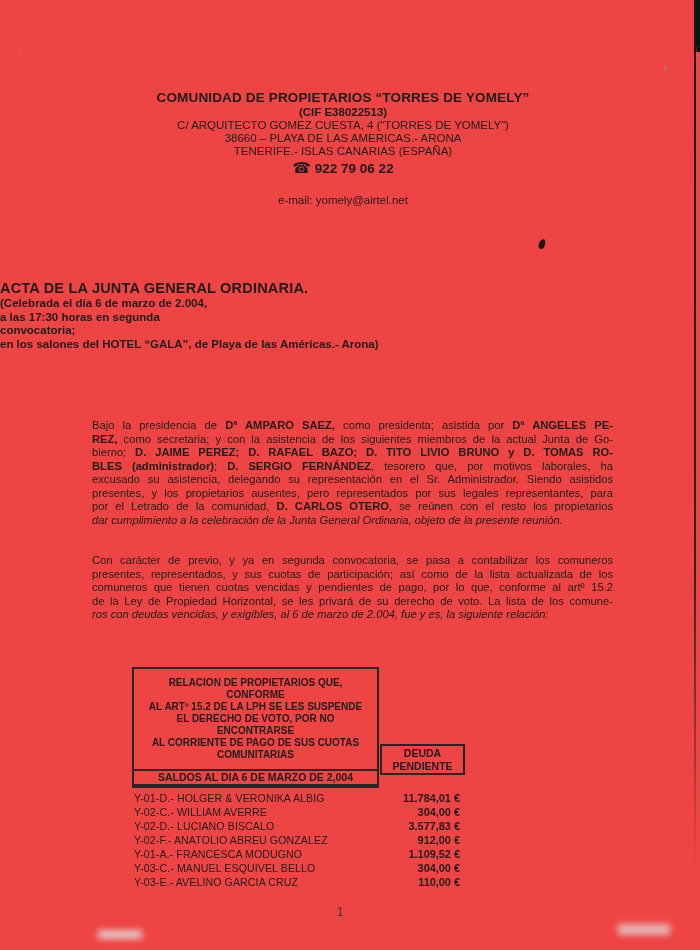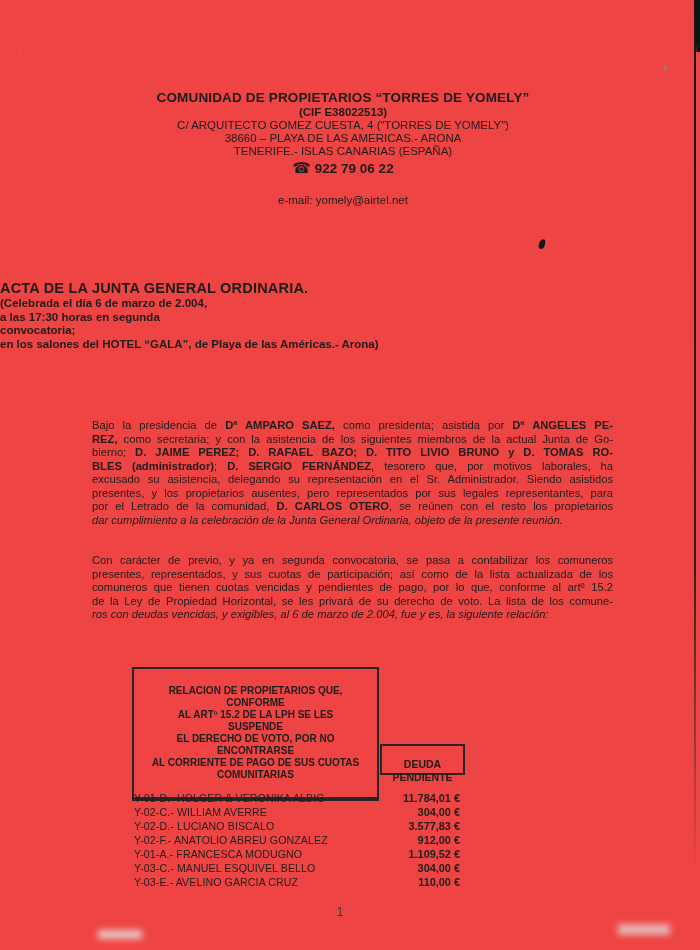--- a/index.html
+++ b/index.html
@@ -26,27 +26,27 @@
   .p1{top:419px;}
   .p2{top:554px;}
   .jline{line-height:13.5px;text-align:justify;text-align-last:justify;}
   .para .jline:last-child{text-align-last:auto;font-style:italic;}
   .jline .b{font-weight:bold;}
   
   .tbl-left{
     position:absolute;left:132px;top:667px;width:247px;box-sizing:border-box;
     border:2px solid #262626;text-align:center;font-weight:bold;
   }
-  .tbl-title{border-bottom:2px solid #262626;font-size:10px;line-height:12px;padding:16px;}
+  .tbl-title{border-bottom:2px solid #262626;font-size:10px;line-height:12px;padding:8px;}
   .tbl-sub{border-bottom:2px solid #262626;font-size:10.5px;line-height:13px;height:13px;}
   .tbl-col1{font-size:10.5px;line-height:13px;padding:1px 0;}
   .tbl-right{
     position:absolute;left:380px;top:744px;width:85px;height:31px;box-sizing:border-box;
     border:2px solid #262626;text-align:center;font-weight:bold;
-    font-size:10.5px;line-height:13px;padding-top:12px;
+    font-size:10.5px;line-height:13px;padding-top:1px;
   }
   .tline{display:block;}
   
   .rows{position:absolute;left:134px;top:791px;width:326px;}
   .row{display:flex;justify-content:space-between;align-items:baseline;line-height:14px;}
   .owner{font-size:10.6px;letter-spacing:.1px;}
   .debt{font-size:10.9px;font-weight:bold;}
   
   .pageno{position:absolute;top:905px;left:0;width:680px;text-align:center;font-size:12px;color:#3a3a3a;}
   
@@ -110,20 +110,21 @@
     </div>
 
   <div class="tbl-left">
     <div class="tbl-title">
         <div class="tline">RELACION DE PROPIETARIOS QUE, CONFORME</div>
         <div class="tline">AL ARTº 15.2 DE LA LPH SE LES SUSPENDE</div>
         <div class="tline">EL DERECHO DE VOTO, POR NO ENCONTRARSE</div>
         <div class="tline">AL CORRIENTE DE PAGO DE SUS CUOTAS</div>
         <div class="tline">COMUNITARIAS</div>
       </div>
+    <div class="tbl-sub">SALDOS AL DIA 6 DE MARZO DE 2,004</div>
   </div>
 
   <div class="tbl-right">
       <div class="tline">DEUDA</div>
       <div class="tline">PENDIENTE</div>
     </div>
 
   <div class="rows">
     <div class="row">
         <span class="owner">Y-01-D.- HOLGER &amp; VERONIKA ALBIG</span>

